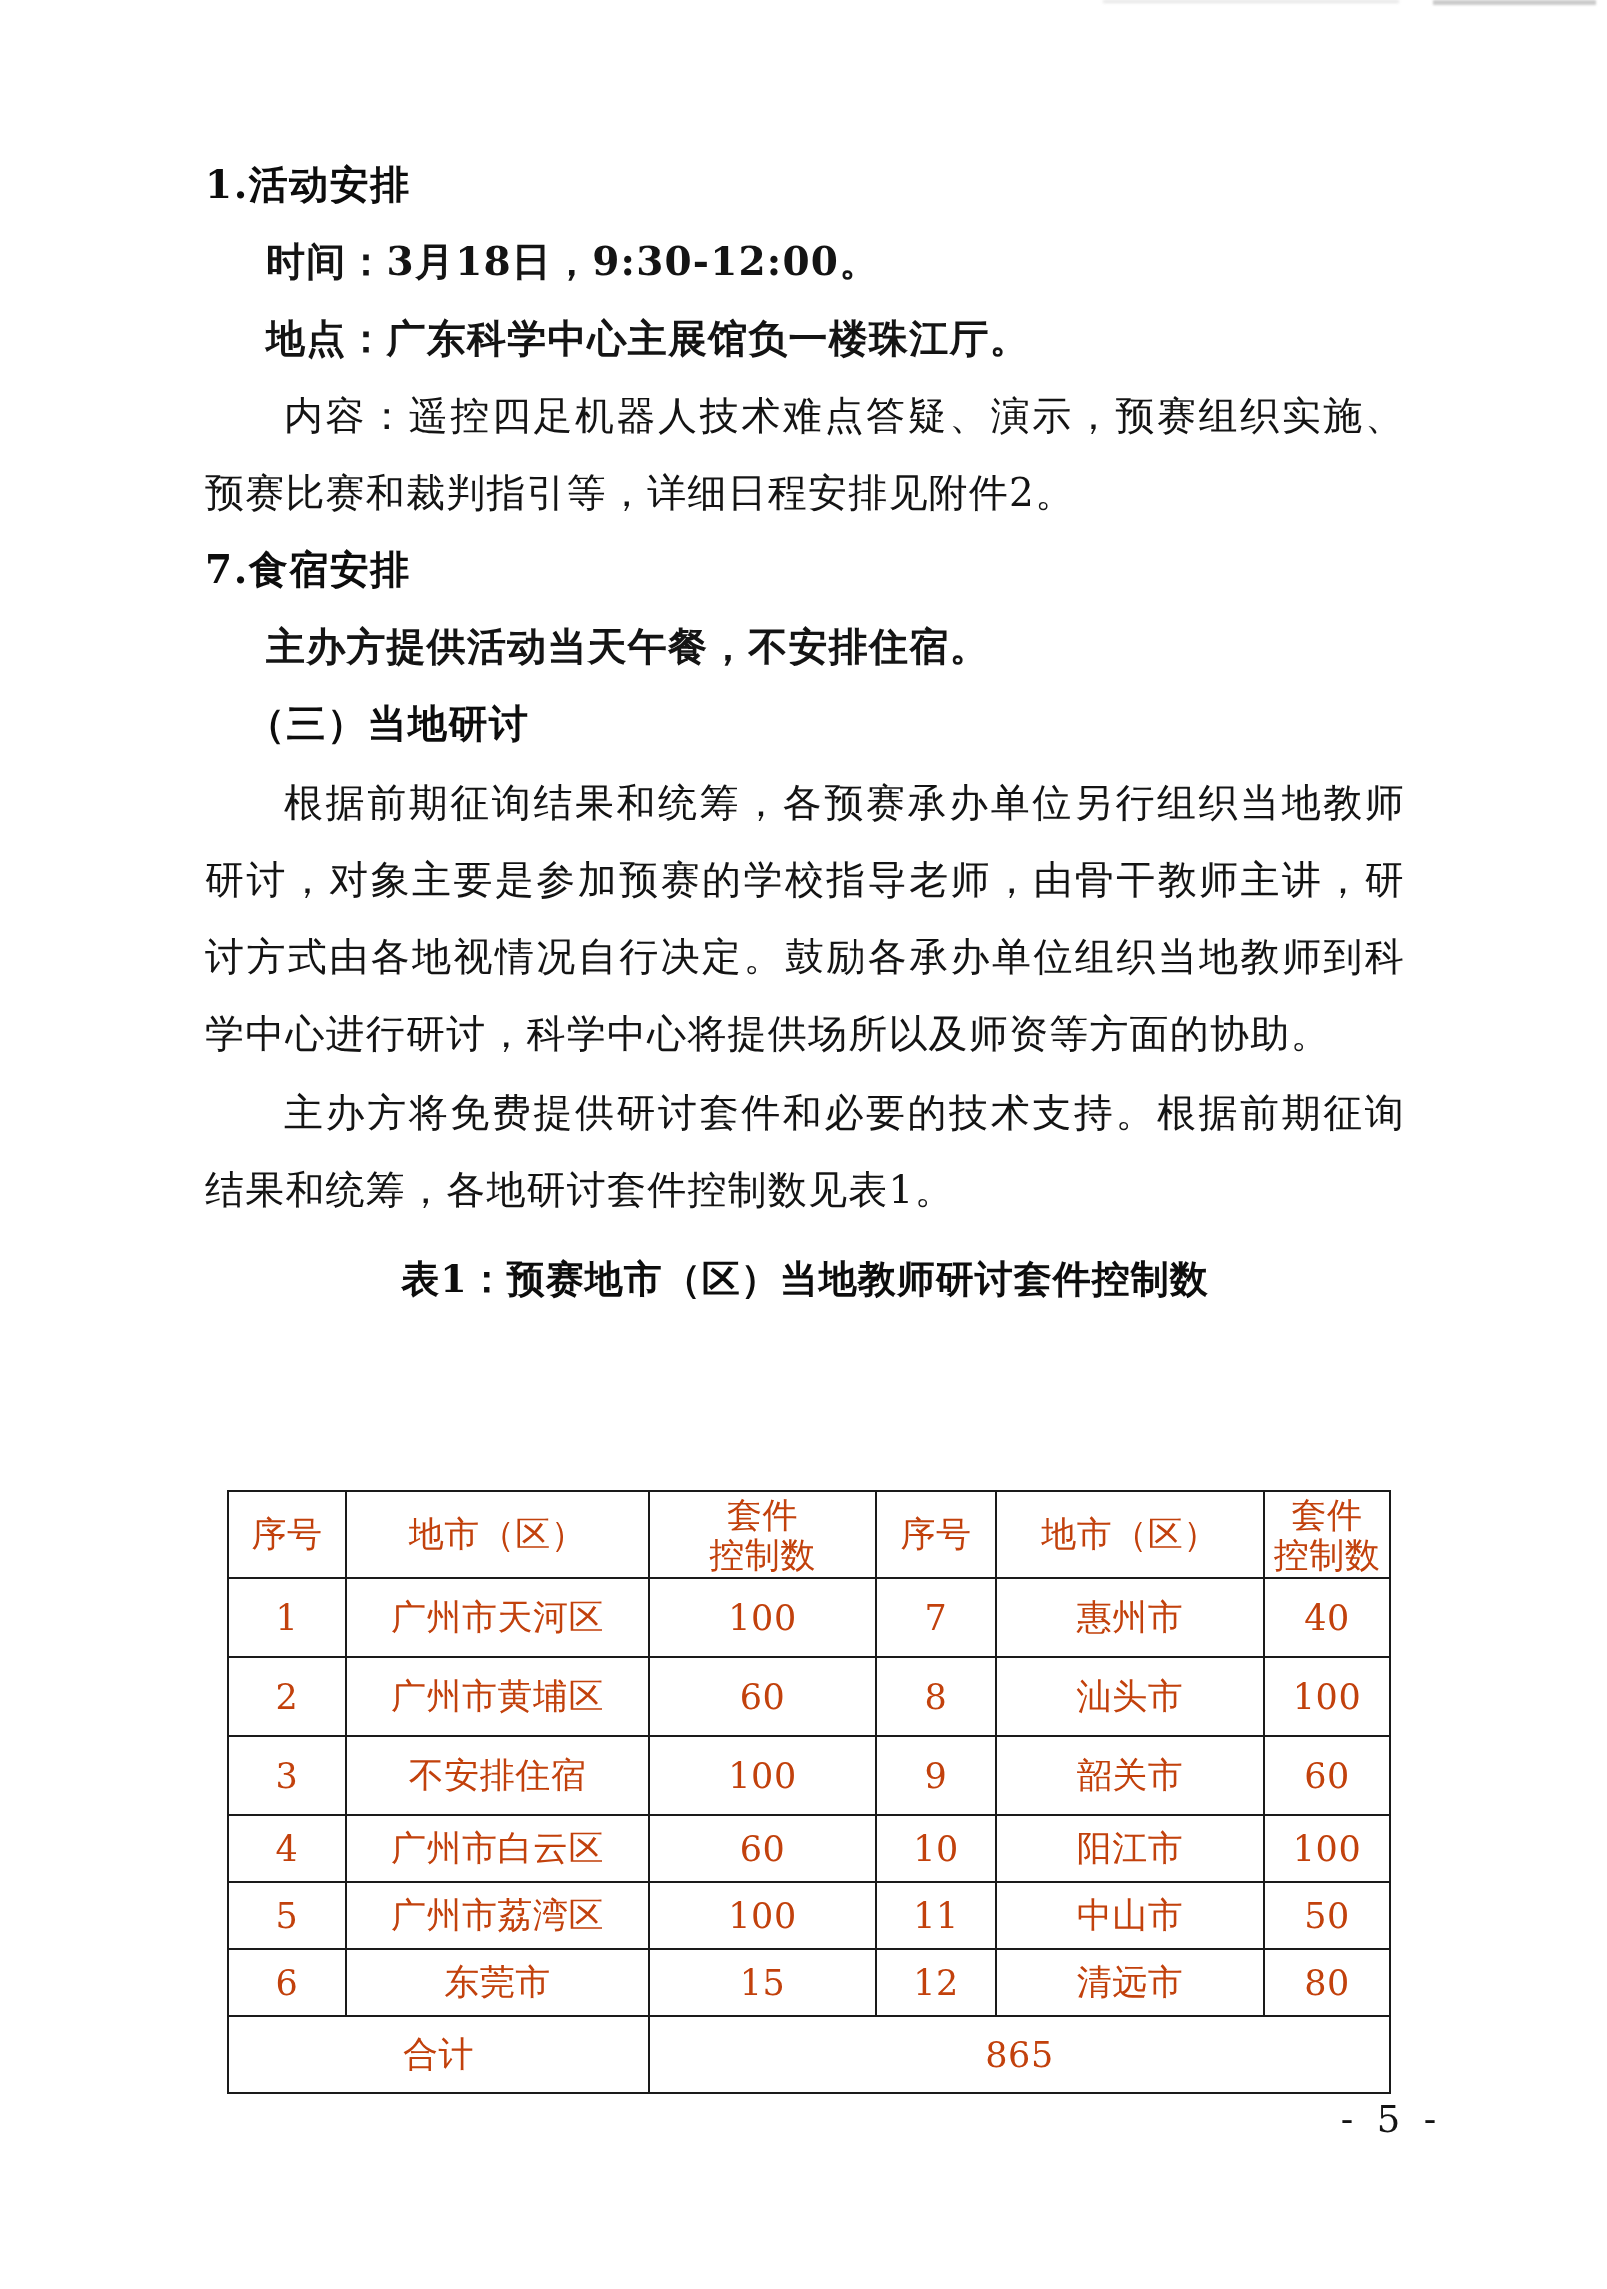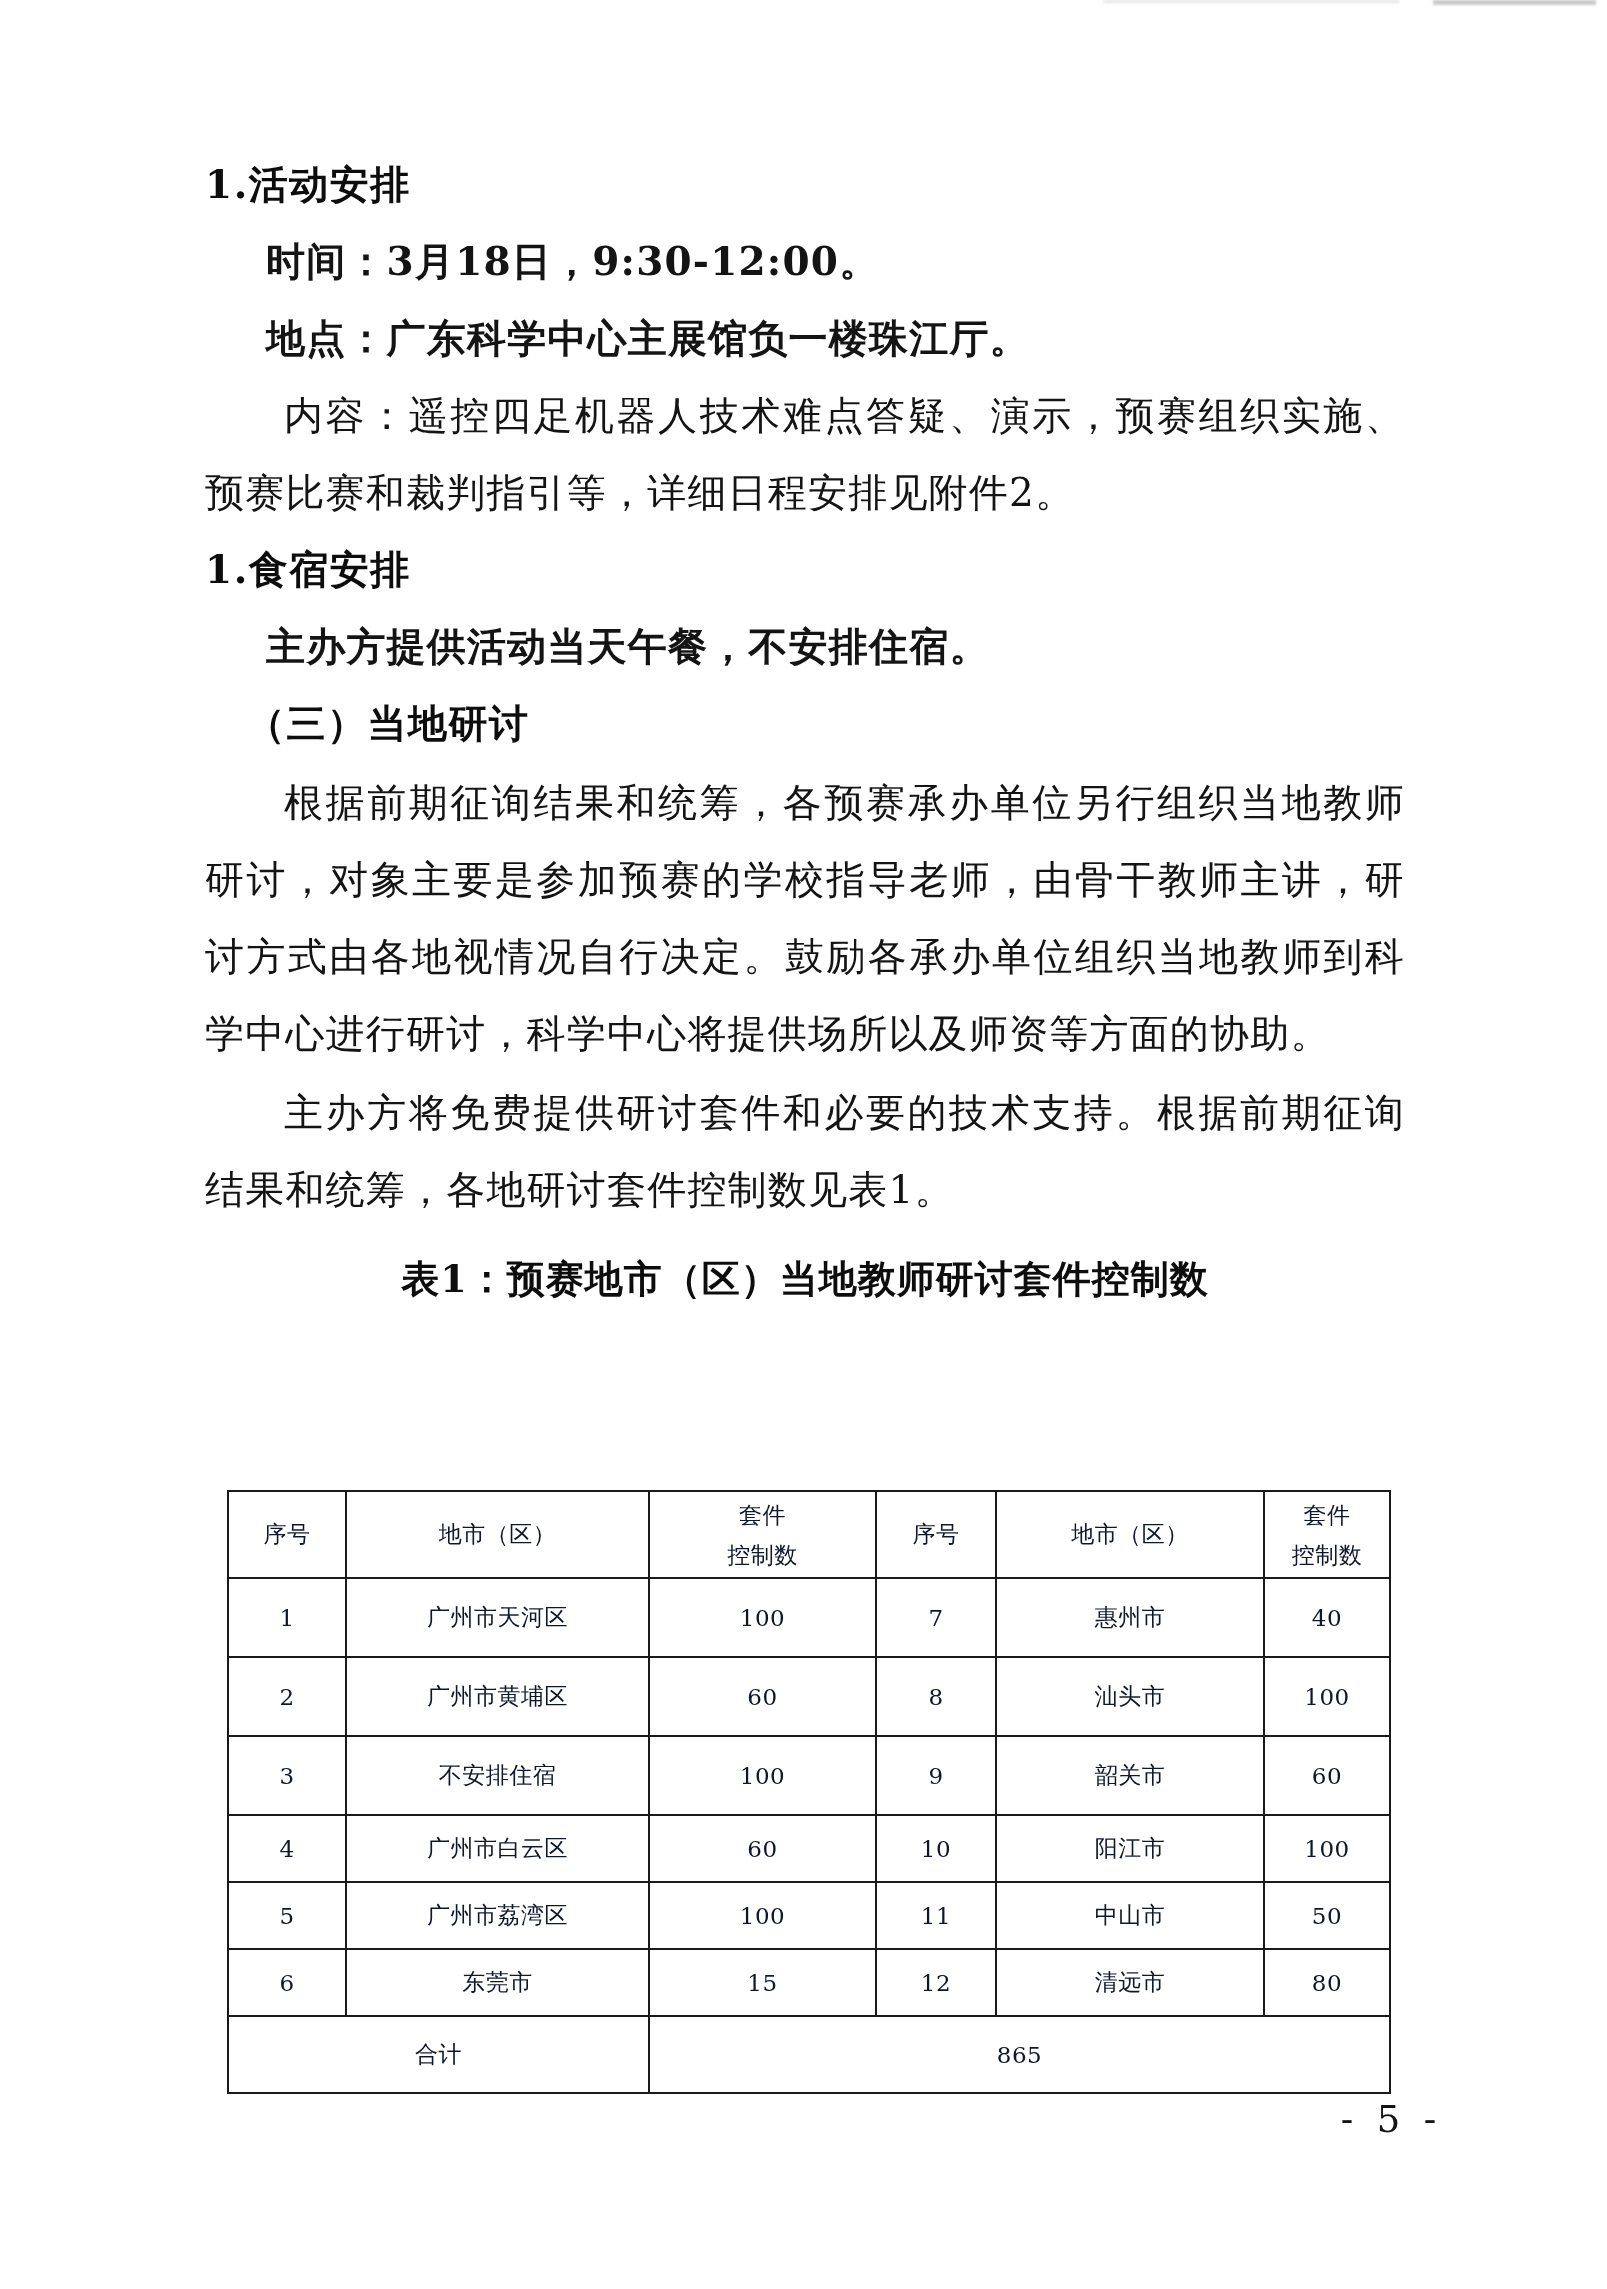--- a/index.html
+++ b/index.html
@@ -105,22 +105,22 @@
   .table-wrap {
     position: absolute;
     left: 227px;
     top: 1490px;
     width: 1162px;
   }
   table.kit-table {
     border-collapse: collapse;
     width: 1162px;
     table-layout: fixed;
-    font-size: 23px;
-    color: #0f172a;
+    font-size: 35px;
+    color: #c2410c;
   }
   table.kit-table td,
   table.kit-table th {
     border: 2px solid #1a1a1a;
     text-align: center;
     vertical-align: middle;
     padding: 0;
     font-weight: 400;
     letter-spacing: 0.5px;
   }
@@ -172,21 +172,21 @@
   <div class="content">
 
     <p class="heading">1.活动安排</p>
 
     <p class="p block-ind">时间：3月18日，9:30-12:00。</p>
 
     <p class="p block-ind">地点：广东科学中心主展馆负一楼珠江厅。</p>
 
     <p class="p indent">内容：遥控四足机器人技术难点答疑、演示，预赛组织实施、预赛比赛和裁判指引等，详细日程安排见附件2。</p>
 
-    <p class="heading">1.食宿安排</p>
+    <p class="heading">7.食宿安排</p>
 
     <p class="p block-ind">主办方提供活动当天午餐，不安排住宿。</p>
 
     <p class="sub-heading">（三）当地研讨</p>
 
     <p class="p indent para-block">根据前期征询结果和统筹，各预赛承办单位另行组织当地教师研讨，对象主要是参加预赛的学校指导老师，由骨干教师主讲，研讨方式由各地视情况自行决定。鼓励各承办单位组织当地教师到科学中心进行研讨，科学中心将提供场所以及师资等方面的协助。</p>
 
     <p class="p indent para-block">主办方将免费提供研讨套件和必要的技术支持。根据前期征询结果和统筹，各地研讨套件控制数见表1。</p>
 
     <p class="table-title">表1：预赛地市（区）当地教师研讨套件控制数</p>

